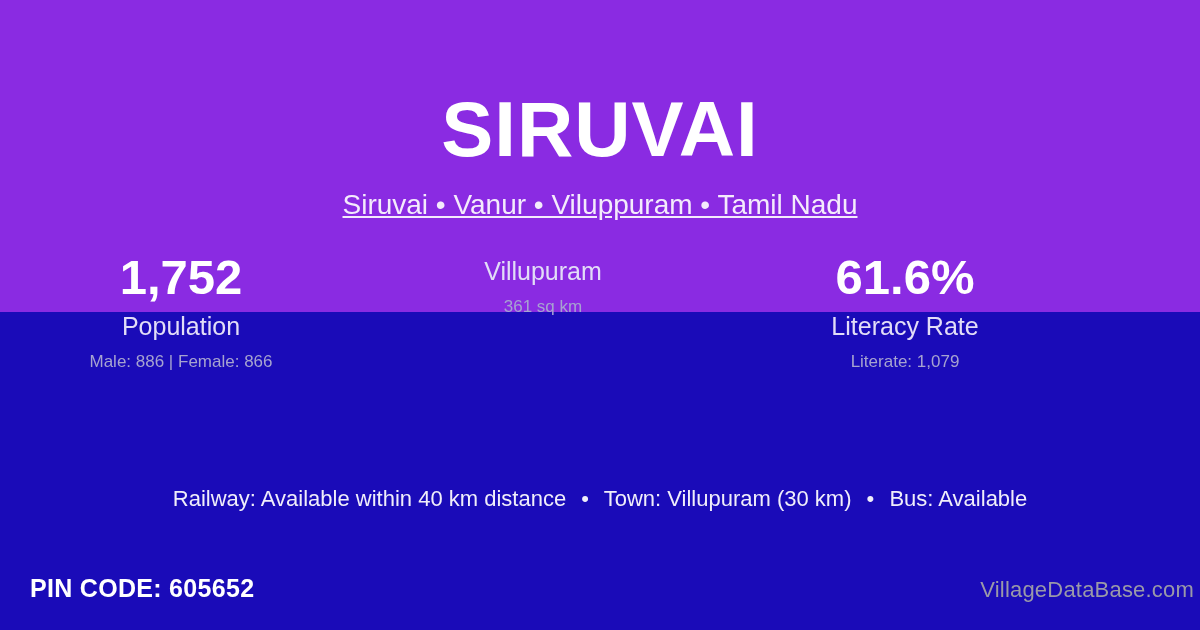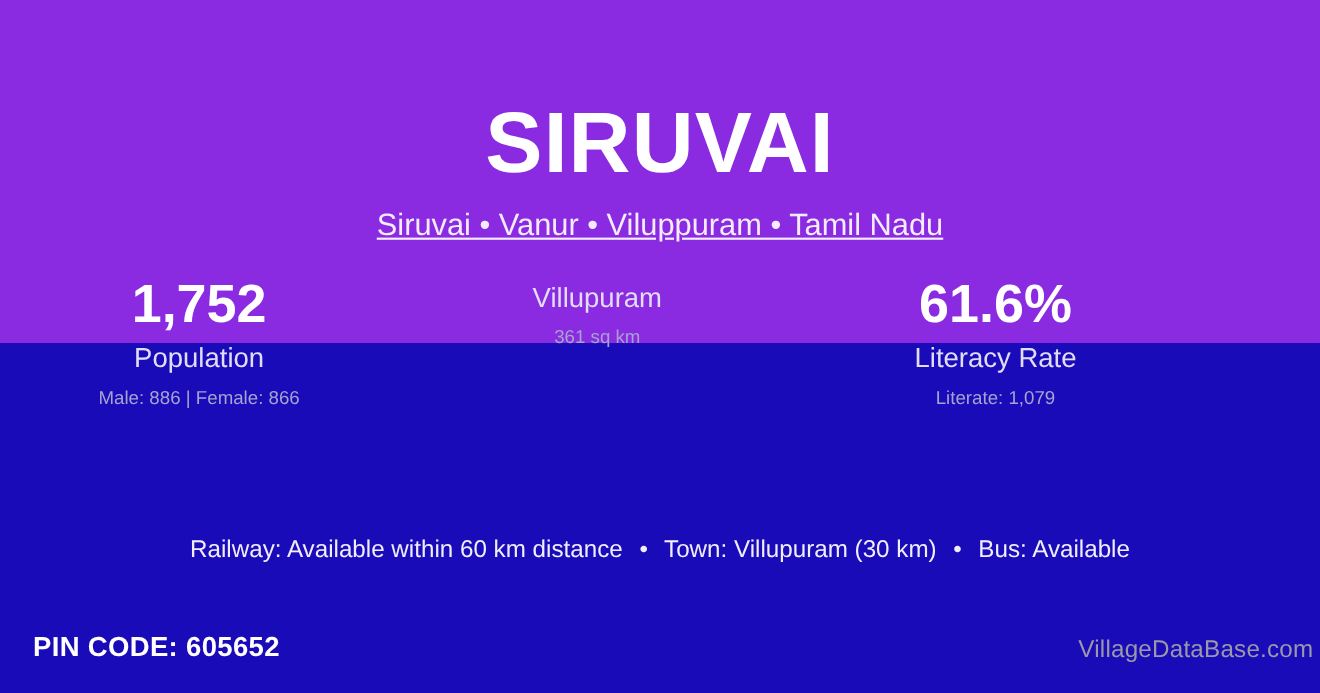--- a/index.html
+++ b/index.html
@@ -182,21 +182,21 @@
 
       <div class="stat-col">
         <div class="stat-value">61.6%</div>
         <div class="stat-label">Literacy Rate</div>
         <div class="stat-sub">Literate: 1,079</div>
       </div>
 
     </div>
 
     <div class="amenities">
-      <span>Railway: Available within 60 km distance</span>
+      <span>Railway: Available within 40 km distance</span>
       <span class="sep">•</span>
       <span>Town: Villupuram (30 km)</span>
       <span class="sep">•</span>
       <span>Bus: Available</span>
     </div>
 
     <div class="footer">
       <div class="pin-code">PIN CODE: 605652</div>
       <div class="brand">VillageDataBase.com</div>
     </div>

